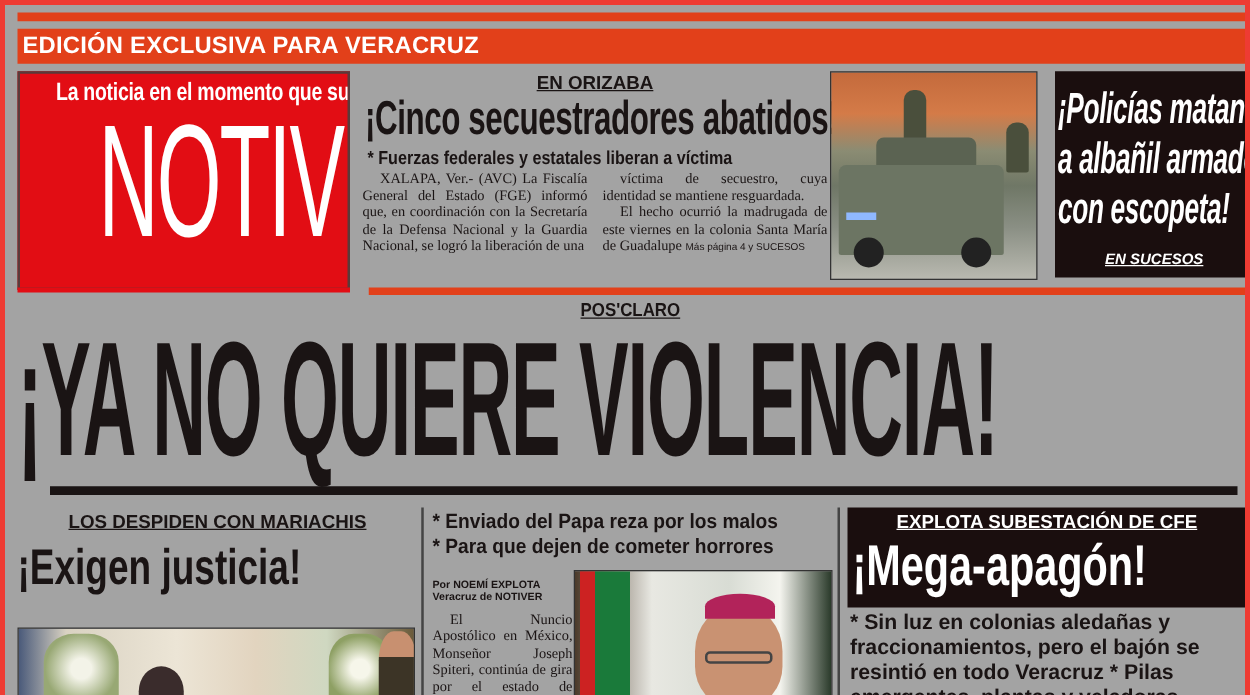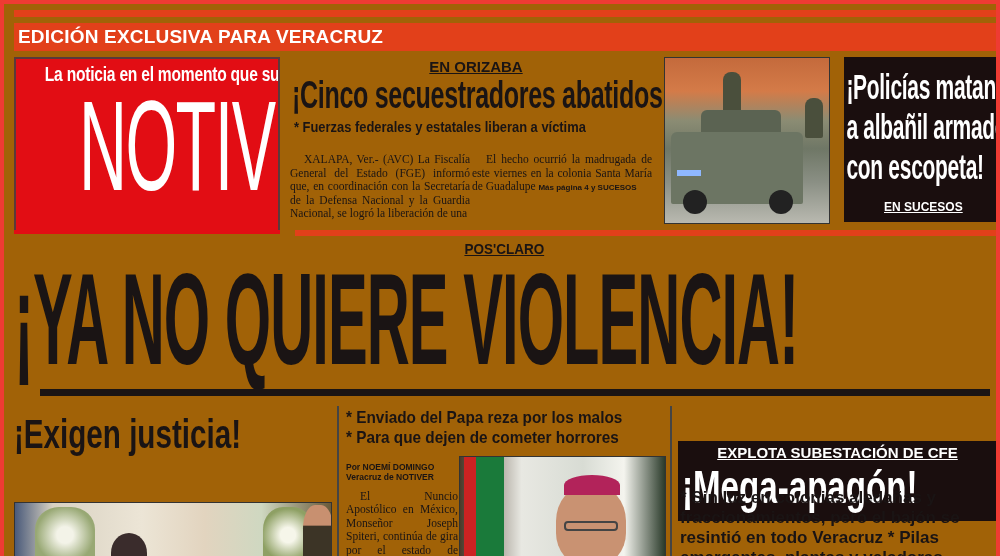--- a/index.html
+++ b/index.html
@@ -1,45 +1,45 @@
 <!DOCTYPE html>
 <html><head>
 <meta charset="utf-8">
 <style>
   * { margin:0; padding:0; box-sizing:border-box; }
   html, body { width:1000px; height:556px; overflow:hidden; background:#fff; }
   body { font-family:"Liberation Sans", sans-serif; color:#1a1414; }
-  .page { position:absolute; left:0; top:0; width:1000px; height:556px; border:4px solid #ee3b33; border-bottom:none; overflow:hidden; background:#a16207; }
+  .page { position:absolute; left:0; top:0; width:1000px; height:556px; border:4px solid #ee3b33; border-bottom:none; overflow:hidden; background:#a3a3a3; }
 
   .topbar-thin { position:absolute; left:10px; top:6px; width:983px; height:7px; background:#e2401a; }
   .topbar { position:absolute; left:10px; top:19px; width:983px; height:28px; background:#e2401a; color:#fff; font-weight:bold; font-size:19px; display:flex; align-items:center; justify-content:space-between; padding:0 6px 0 4px; letter-spacing:0.2px; }
 
   .logo { position:absolute; left:10px; top:53px; width:266px; height:175px; background:#e20d14; border:2px solid #5a3a3a; color:#fff; text-align:center; overflow:hidden; }
   .logo .tag { font-size:20px; font-weight:bold; transform:scaleX(0.78); transform-origin:center; white-space:nowrap; margin-top:4px; letter-spacing:-0.3px; }
   .logo .name { font-size:128px; line-height:128px; font-weight:normal; transform:scaleX(0.52); transform-origin:center top; white-space:nowrap; margin-top:-4px; letter-spacing:-3px; }
 
   .story1 { position:absolute; left:286px; top:53px; width:372px; height:170px; }
   .kicker { font-weight:bold; text-decoration:underline; text-align:center; font-size:15px; }
   .story1 .kicker { margin-top:1px; }
   .story1 .head { font-size:38px; font-weight:bold; white-space:nowrap; transform:scaleX(0.66); transform-origin:left top; line-height:40px; letter-spacing:-0.5px; margin-left:2px; }
   .story1 .deck { font-size:15px; font-weight:bold; white-space:nowrap; transform:scaleX(0.86); transform-origin:left top; margin-top:3px; margin-left:4px; }
-  .story1 .cols { display:flex; gap:2px; margin-top:18px; font-family:"Liberation Serif", serif; font-size:11.5px; line-height:13.6px; }
+  .story1 .cols { display:flex; gap:12px; margin-top:2px; font-family:"Liberation Serif", serif; font-size:11.5px; line-height:13.6px; }
   .story1 .col { width:180px; text-align:justify; }
   .story1 .col p { text-indent:14px; }
-  .more { font-family:"Liberation Sans", sans-serif; font-weight:bold; font-size:8px; }
+  .more { font-family:"Liberation Sans", sans-serif; font-weight:normal; font-size:8px; }
 
   .photo1 { position:absolute; left:660px; top:53px; width:166px; height:167px; border:1px solid #333; overflow:hidden;
     background:linear-gradient(180deg,#c46a3c 0%,#d47b48 20%,#8b8c73 38%,#6f7766 55%,#8a8f84 75%,#b9b9b0 100%); }
   .photo1 .truck { position:absolute; left:6px; top:74px; width:132px; height:72px; background:#6c7563; border-radius:6px 6px 2px 2px; }
   .photo1 .cab { position:absolute; left:36px; top:52px; width:80px; height:30px; background:#5b6352; border-radius:6px 6px 0 0; }
   .photo1 .wheel { position:absolute; top:132px; width:24px; height:24px; background:#222; border-radius:50%; }
   .photo1 .light { position:absolute; left:12px; top:112px; width:24px; height:6px; background:#8fb8ff; }
   .photo1 .soldier { position:absolute; width:18px; height:40px; background:#4a4f3c; border-radius:8px 8px 2px 2px; }
 
-  .policias { position:absolute; left:840px; top:53px; width:153px; height:165px; background:#1a0e0e; color:#fff; }
+  .policias { position:absolute; left:840px; top:53px; width:153px; height:165px; background:#1a0e0e; color:#fff;font-style:italic; }
   .policias .head { font-size:35px; font-weight:bold; line-height:40px; transform:scaleX(0.6); transform-origin:left top; white-space:nowrap; padding:10px 0 0 4px; letter-spacing:-0.5px; }
   .policias .link { position:absolute; left:40px; bottom:8px; font-size:12px; font-weight:bold; text-decoration:underline; }
 
   .orange-rule { position:absolute; left:291px; top:226px; width:702px; height:6px; background:#e2401a; }
   .red-rule-left { position:absolute; left:10px; top:226px; width:266px; height:4px; background:#e20d14; }
 
   .poscl { position:absolute; left:0; top:236px; width:1000px; text-align:center; font-size:15px; font-weight:bold; }
   .poscl span { text-decoration:underline; display:inline-block; transform:scaleX(0.9); }
   .mainhead { position:absolute; left:8px; top:250px; width:990px; height:135px; overflow:visible; }
   .mainhead .txt { font-size:130px; font-weight:bold; white-space:nowrap; line-height:130px; transform:scaleX(0.458); transform-origin:left top; letter-spacing:-2px; margin-left:2px; }
@@ -63,21 +63,21 @@
   .byline { position:absolute; left:0; top:56px; font-size:8.5px; font-weight:bold; line-height:10px; }
   .col-mid .body { position:absolute; left:0; top:84px; width:112px; font-family:"Liberation Serif", serif; font-size:11.5px; line-height:13.4px; text-align:justify; text-indent:14px; }
   .photo3 { position:absolute; left:113px; top:50px; width:207px; height:104px; border:1px solid #333; overflow:hidden;
     background:linear-gradient(90deg,#4b3a2a 0%,#e8e8e2 30%,#d8dcd4 60%,#f4f4ee 80%,#2a3a2a 100%); }
   .photo3 .flag-green { position:absolute; left:4px; top:0; width:40px; height:104px; background:linear-gradient(90deg,#cc2222 0%,#cc2222 30%,#1a7a3a 31%); }
   .photo3 .face { position:absolute; left:96px; top:28px; width:70px; height:80px; background:#c99272; border-radius:45% 45% 40% 40%; }
   .photo3 .cap { position:absolute; left:104px; top:18px; width:56px; height:20px; background:#b2235a; border-radius:50% 50% 0 0; }
   .photo3 .glasses { position:absolute; left:104px; top:64px; width:54px; height:10px; border:2px solid #444; border-radius:4px; }
 
   .col-right { position:absolute; left:674px; top:402px; width:320px; height:154px; }
-  .mega-box { position:absolute; left:0; top:0; width:319px; height:80px; background:#1a0e0e; color:#fff; text-align:center;margin-top:35px; }
+  .mega-box { position:absolute; left:0; top:0; width:319px; height:80px; background:#1a0e0e; color:#fff; text-align:center; }
   .mega-box .kicker { font-size:15px; padding-top:3px; color:#fff; }
   .mega-box .head { font-size:46px; font-weight:bold; white-space:nowrap; line-height:52px; transform:scaleX(0.72); transform-origin:left top; text-align:left; margin-left:4px; letter-spacing:0px; }
   .col-right .deck { position:absolute; left:2px; top:82px; width:320px; font-size:17px; font-weight:bold; line-height:20px; }
 </style>
 </head>
 <body>
 
 <div class="page">
 
   <div class="topbar-thin"></div>
@@ -92,20 +92,21 @@
 
   <div class="story1">
     <div class="kicker">EN ORIZABA</div>
     <div class="head">¡Cinco secuestradores abatidos!</div>
     <div class="deck">* Fuerzas federales y estatales liberan a víctima</div>
     <div class="cols">
       <div class="col">
           <p>XALAPA, Ver.- (AVC) La Fiscalía General del Estado (FGE) informó que, en coordinación con la Secretaría de la Defensa Nacional y la Guardia Nacional, se logró la liberación de una</p>
         </div>
       <div class="col">
+        <p>víctima de secuestro, cuya identidad se mantiene resguardada.</p>
         <p><span>El hecho ocurrió la madrugada de este viernes en la colonia Santa María de Guadalupe</span> <span class="more">Más página 4 y SUCESOS</span></p>
       </div>
     </div>
   </div>
 
   <div class="photo1">
     <div class="soldier" style="left:58px;top:14px;"></div>
     <div class="soldier" style="left:140px;top:40px;"></div>
     <div class="cab"></div>
     <div class="truck"></div>
@@ -126,38 +127,39 @@
   <div class="red-rule-left"></div>
   <div class="orange-rule"></div>
 
   <div class="poscl"><span>POS'CLARO</span></div>
   <div class="mainhead">
     <div class="txt">¡YA NO QUIERE VIOLENCIA!</div>
   </div>
   <div class="mainhead-rule"></div>
 
   <div class="col-left">
+    <div class="kicker">LOS DESPIDEN CON MARIACHIS</div>
     <div class="head">¡Exigen justicia!</div>
     <div class="photo2">
       <div class="flowers1"></div>
       <div class="flowers2"></div>
       <div class="head-person"></div>
       <div class="man"></div>
     </div>
   </div>
 
   <div class="vdiv1"></div>
 
   <div class="col-mid">
     <div class="decks">
       <div>* Enviado del Papa reza por los malos</div>
       <div>* Para que dejen de cometer horrores</div>
     </div>
     <div class="byline">
-      <div>Por NOEMÍ DOMINGO</div>
+      <div>Por NOEMÍ EXPLOTA</div>
       <div>Veracruz de NOTIVER</div>
     </div>
     <div class="body">El Nuncio Apostólico en México, Monseñor Joseph Spiteri, continúa de gira por el estado de Veracruz donde hizo un llamado a la conversión</div>
     <div class="photo3">
       <div class="flag-green"></div>
       <div class="face"></div>
       <div class="cap"></div>
       <div class="glasses"></div>
     </div>
   </div>

